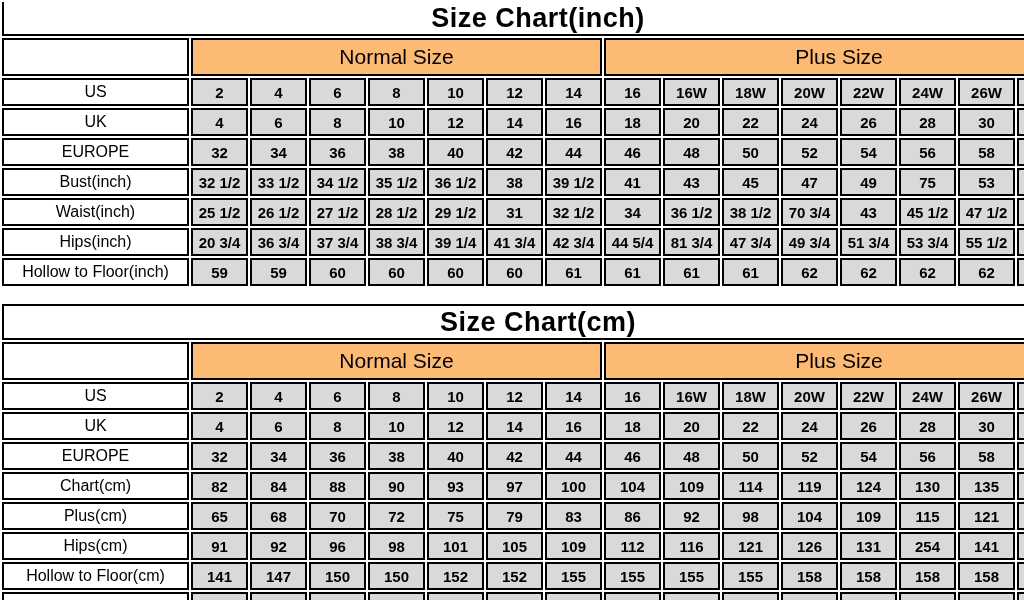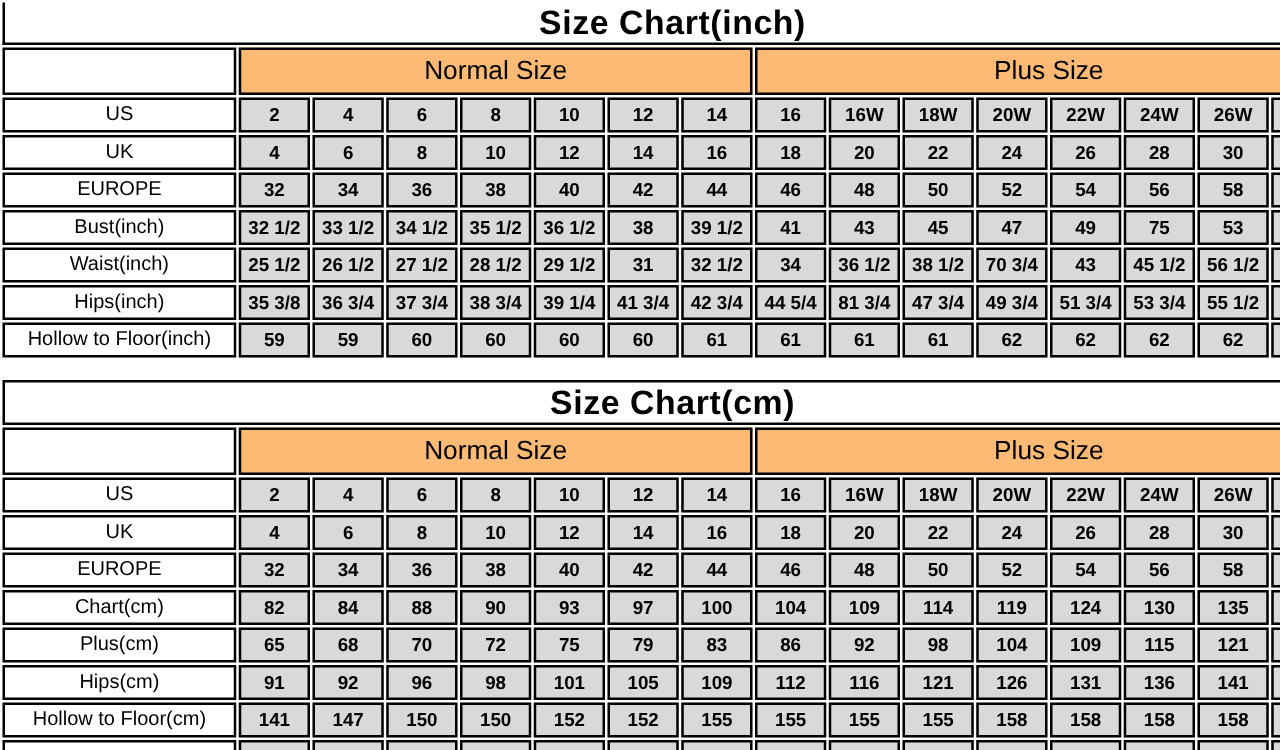--- a/index.html
+++ b/index.html
@@ -174,26 +174,26 @@
           <td class="size-cell">28 1/2</td>
           <td class="size-cell">29 1/2</td>
           <td class="size-cell">31</td>
           <td class="size-cell">32 1/2</td>
           <td class="size-cell">34</td>
           <td class="size-cell">36 1/2</td>
           <td class="size-cell">38 1/2</td>
           <td class="size-cell">70 3/4</td>
           <td class="size-cell">43</td>
           <td class="size-cell">45 1/2</td>
-          <td class="size-cell">56 1/2</td>
+          <td class="size-cell">47 1/2</td>
           <td class="size-cell clipped-cell"></td>
         </tr>
         <tr>
           <td class="row-label">Hips(inch)</td>
-          <td class="size-cell">35 3/8</td>
+          <td class="size-cell">20 3/4</td>
           <td class="size-cell">36 3/4</td>
           <td class="size-cell">37 3/4</td>
           <td class="size-cell">38 3/4</td>
           <td class="size-cell">39 1/4</td>
           <td class="size-cell">41 3/4</td>
           <td class="size-cell">42 3/4</td>
           <td class="size-cell">44 5/4</td>
           <td class="size-cell">81 3/4</td>
           <td class="size-cell">47 3/4</td>
           <td class="size-cell">49 3/4</td>
@@ -350,21 +350,21 @@
           <td class="size-cell">96</td>
           <td class="size-cell">98</td>
           <td class="size-cell">101</td>
           <td class="size-cell">105</td>
           <td class="size-cell">109</td>
           <td class="size-cell">112</td>
           <td class="size-cell">116</td>
           <td class="size-cell">121</td>
           <td class="size-cell">126</td>
           <td class="size-cell">131</td>
-          <td class="size-cell">136</td>
+          <td class="size-cell">254</td>
           <td class="size-cell">141</td>
           <td class="size-cell clipped-cell"></td>
         </tr>
         <tr>
           <td class="row-label">Hollow to Floor(cm)</td>
           <td class="size-cell">141</td>
           <td class="size-cell">147</td>
           <td class="size-cell">150</td>
           <td class="size-cell">150</td>
           <td class="size-cell">152</td>

